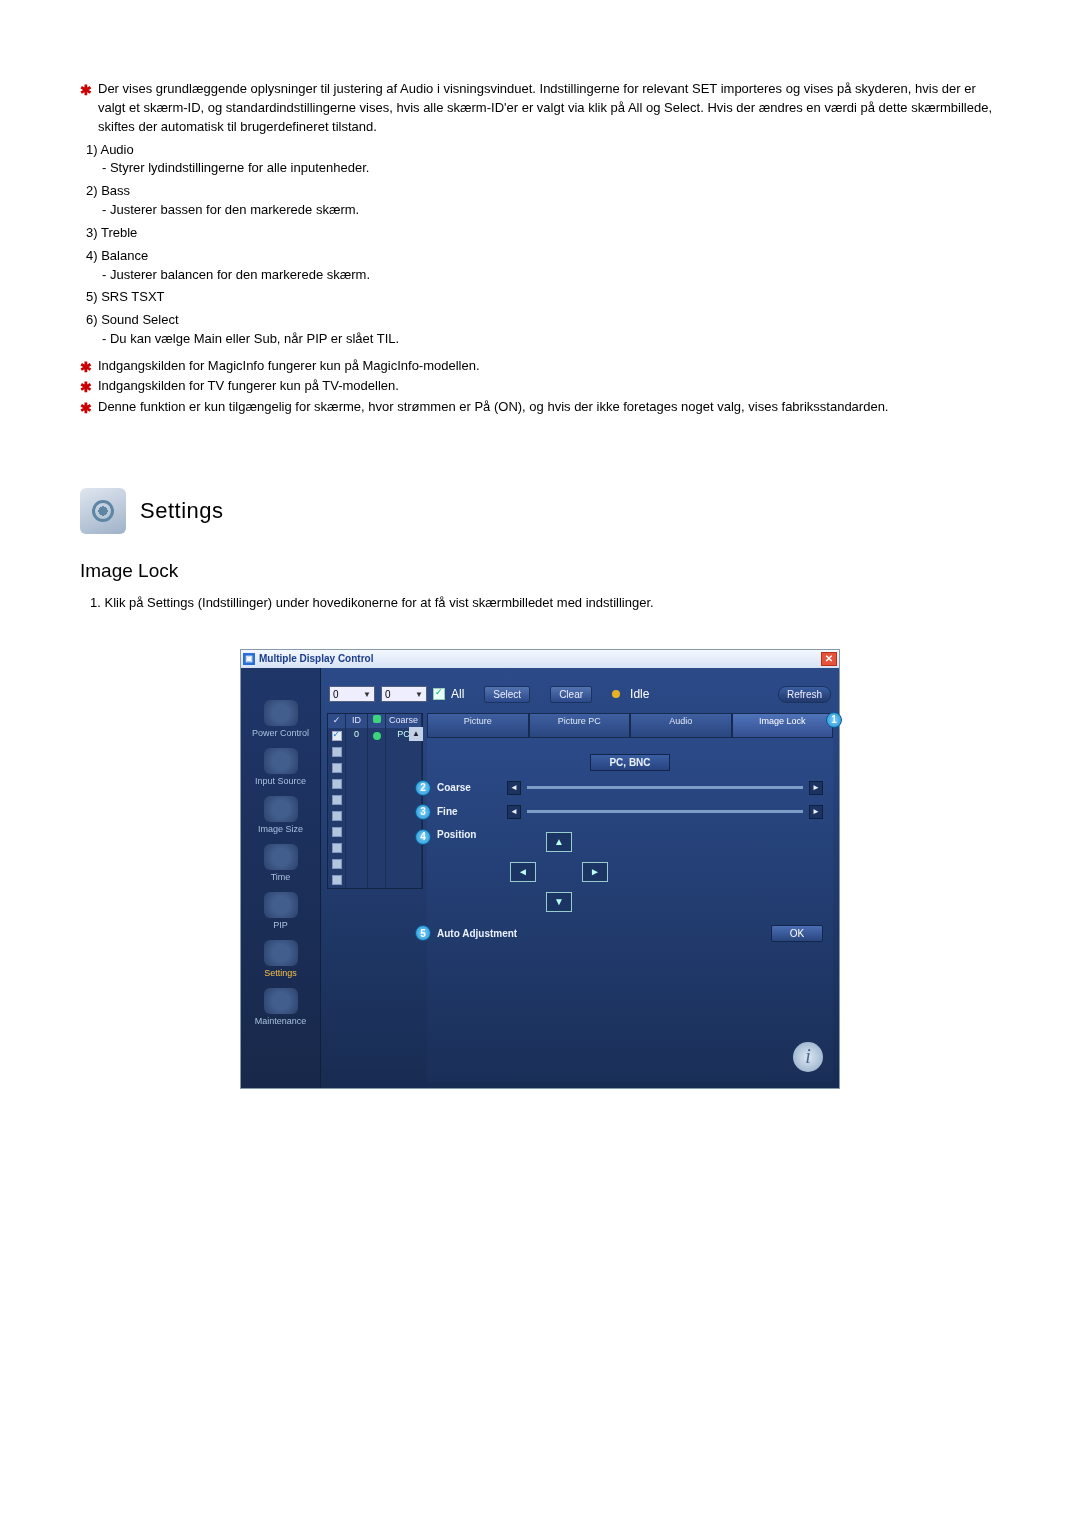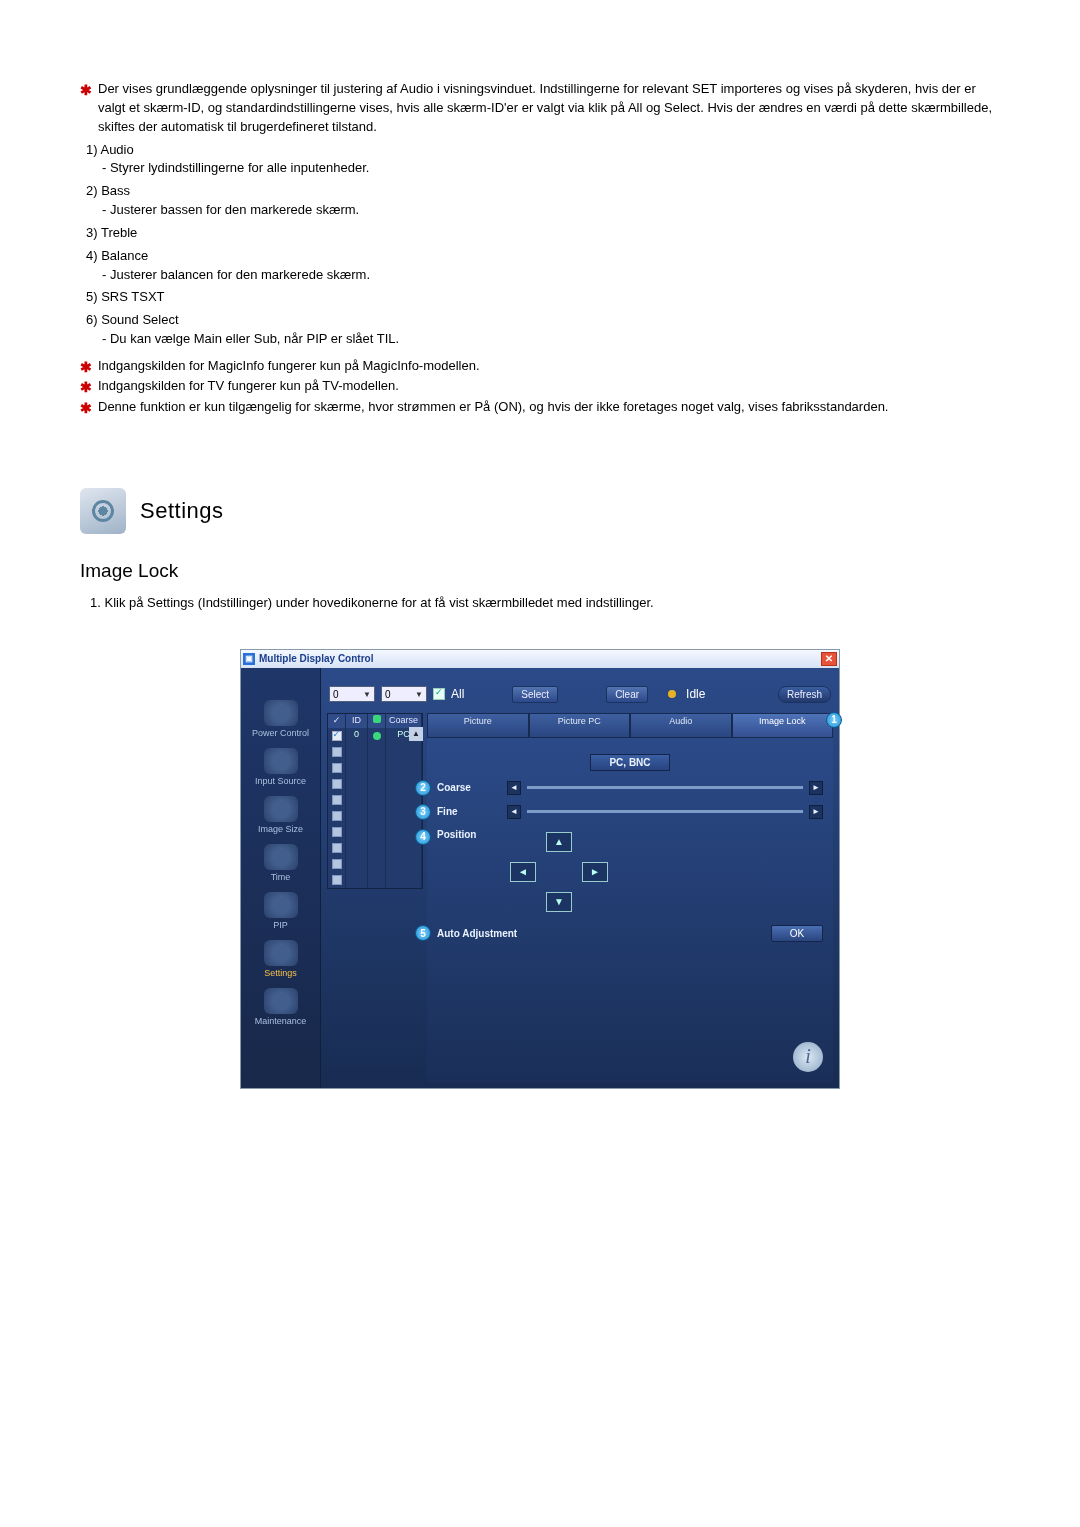--- a/index.html
+++ b/index.html
@@ -126,21 +126,20 @@
   .chk { width:12px; height:12px; border:1px solid #9cb; background:#e6fff2; display:inline-block; position:relative; }
   .chk::after { content:'✓'; color:#0a8; font-size:9px; position:absolute; top:-2px; left:1px; }
   .tb-label { font-size:12px; color:#fff; }
   .btn {
     height: 17px; padding: 0 8px;
     background: linear-gradient(#5274b0,#2c488a);
     border: 1px solid #1a3360;
     color: #eef; font-size: 10px;
     display:flex; align-items:center;
     border-radius: 2px;
-    margin-left: 28px;
   }
   .btn.refresh { background: linear-gradient(#3a5ea0,#22386c); border-radius: 8px; }
   .idle-dot { width:8px;height:8px;background:#e7b223;border-radius:50%;display:inline-block;margin-right:4px; }
 
   .content-row { display:flex; flex:1; padding: 0 6px 6px 6px; gap:4px; }
   .grid-area { flex: 0 0 210px; background: #223b6c; border: 1px solid #142445; }
   .grid-head { display:flex; background:#2f4c88; height:14px; font-size:9px; color:#e5e5ff; }
   .grid-head div, .grid-row div { border-right:1px solid #1a2e55; padding: 1px 3px; }
   .gh-chk{width:18px;text-align:center;} .gh-id{width:22px;text-align:center;} .gh-st{width:18px;text-align:center;} .gh-input{flex:1;text-align:center;}
   .grid-row { display:flex; height:16px; font-size:9px; color:#cfe; }

